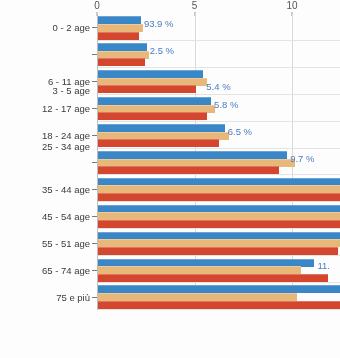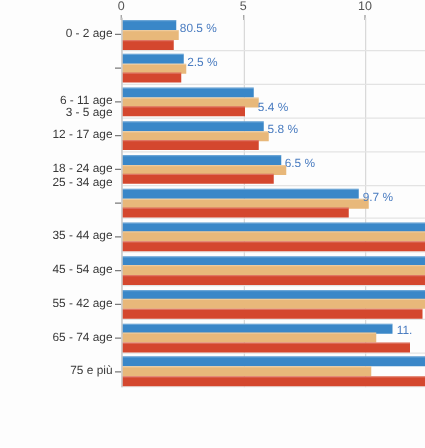--- a/index.html
+++ b/index.html
@@ -94,21 +94,21 @@
       <div class="ylabel" style="right: auto; left: 0px; width: 90px; top: 108.182px;">12 - 17 age</div>
       <div class="ytick" style="top: 108.182px;"></div>
       <div class="ylabel" style="right: auto; left: 0px; width: 90px; top: 135.091px;">18 - 24 age</div>
       <div class="ytick" style="top: 135.091px;"></div>
       <div class="ylabel" style="right: auto; left: 0px; width: 90px; top: 146px;">25 - 34 age</div>
       <div class="ytick" style="top: 162px;"></div>
       <div class="ylabel" style="right: auto; left: 0px; width: 90px; top: 188.909px;">35 - 44 age</div>
       <div class="ytick" style="top: 188.909px;"></div>
       <div class="ylabel" style="right: auto; left: 0px; width: 90px; top: 215.818px;">45 - 54 age</div>
       <div class="ytick" style="top: 215.818px;"></div>
-      <div class="ylabel" style="right: auto; left: 0px; width: 90px; top: 242.727px;">55 - 42 age</div>
+      <div class="ylabel" style="right: auto; left: 0px; width: 90px; top: 242.727px;">55 - 51 age</div>
       <div class="ytick" style="top: 242.727px;"></div>
       <div class="ylabel" style="right: auto; left: 0px; width: 90px; top: 269.636px;">65 - 74 age</div>
       <div class="ytick" style="top: 269.636px;"></div>
       <div class="ylabel" style="right: auto; left: 0px; width: 90px; top: 296.545px;">75 e più</div>
       <div class="ytick" style="top: 296.545px;"></div>
     </div>
 
   <div id="xlabels">
       <div class="xtick" style="left: 97px;">0</div>
       <div class="xtickmark" style="left: 97px;"></div>
@@ -167,21 +167,21 @@
         <div class="bar bar-mal" title="Males 65 - 74 age: 10.4" style="left: 1px; top: 252.136px; width: 202.8px; height: 7px; background: rgb(232, 184, 122);"></div>
         <div class="bar bar-fem" title="Females 65 - 74 age: 11.8" style="left: 1px; top: 259.736px; width: 230.1px; height: 7px; background: rgb(212, 71, 46);"></div>
         <div class="bar bar-inh" title="Inhabitants 75 e più: 12.5" style="left: 1px; top: 271.445px; width: 243.75px; height: 7px; background: rgb(58, 135, 200);"></div>
         <div class="bar bar-mal" title="Males 75 e più: 10.2" style="left: 1px; top: 279.045px; width: 198.9px; height: 7px; background: rgb(232, 184, 122);"></div>
         <div class="bar bar-fem" title="Females 75 e più: 14.5" style="left: 1px; top: 286.645px; width: 282.75px; height: 7px; background: rgb(212, 71, 46);"></div>
       </div>
     <div class="axis-base"></div>
   </div>
 
   <div id="vlabels">
-      <div class="vlabel" style="left: 143.9px; top: 23px;">80.5 %</div>
+      <div class="vlabel" style="left: 143.9px; top: 23px;">93.9 %</div>
       <div class="vlabel" style="left: 149.75px; top: 49.9091px;">2.5 %</div>
       <div class="vlabel" style="left: 206.3px; top: 86px;">5.4 %</div>
       <div class="vlabel" style="left: 214.1px; top: 103.727px;">5.8 %</div>
       <div class="vlabel" style="left: 227.75px; top: 130.636px;">6.5 %</div>
       <div class="vlabel" style="left: 290.15px; top: 157.545px;">9.7 %</div>
       <div class="vlabel" style="left: 317.45px; top: 265.182px;">11.</div>
     </div>
 
 
 </div>

